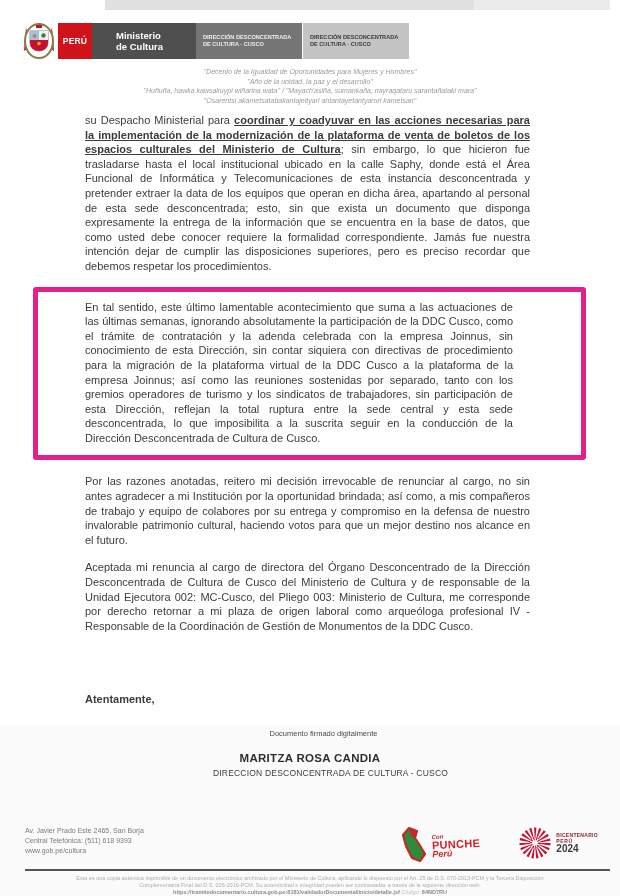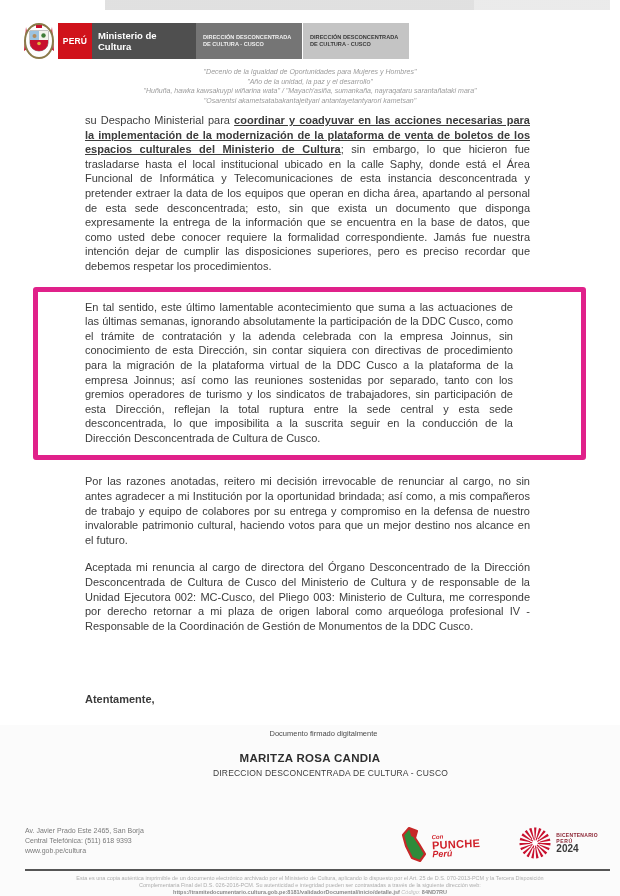--- a/index.html
+++ b/index.html
@@ -13,21 +13,21 @@
 
   
   .scan-strip { position:absolute; top:0; left:105px; width:505px; height:10px;
     background:linear-gradient(to right,#d6d6d6 0 73%,#e4e4e4 73%); opacity:.75; }
 
   
   .header-row { display:flex; align-items:stretch; padding:20px 0 0 22px; height:62px; }
   .emblem { width:34px; height:40px; margin-right:2px; align-self:center; }
   .hbox { display:flex; align-items:center; justify-content:center; height:36px; align-self:center; }
   .hbox-peru { background:#d0121b; color:#fff; width:34px; font-weight:bold; font-size:8.5px; letter-spacing:.2px; }
-  .hbox-min { background:#4f4f4f; color:#fff; width:104px; font-size:9.5px; font-weight:bold; padding:0 6px; }
+  .hbox-min { background:#4f4f4f; color:#fff; width:104px; font-size:9.5px; font-weight:bold; padding:0 24px; }
   .hbox-ddc1 { background:#757575; color:#efefef; width:106px; font-size:5.6px; font-weight:bold; padding:0 7px; line-height:7px; }
   .hbox-ddc2 { background:#c4c4c4; color:#3a3a3a; width:106px; font-size:5.6px; font-weight:bold; padding:0 7px; line-height:7px; margin-left:1px; }
 
   .mottos { margin-top:5px; text-align:center; font-style:italic; color:#9b9b9b; font-size:7px; line-height:9.5px; }
 
   
   .doc-body { margin:8px 90px 0 85px; font-size:11px; line-height:14.6px; text-align:justify; color:#3c3c3c; }
   .doc-body p { margin-bottom:13px; }
   .bold-underline { font-weight:bold; text-decoration:underline; }
 

